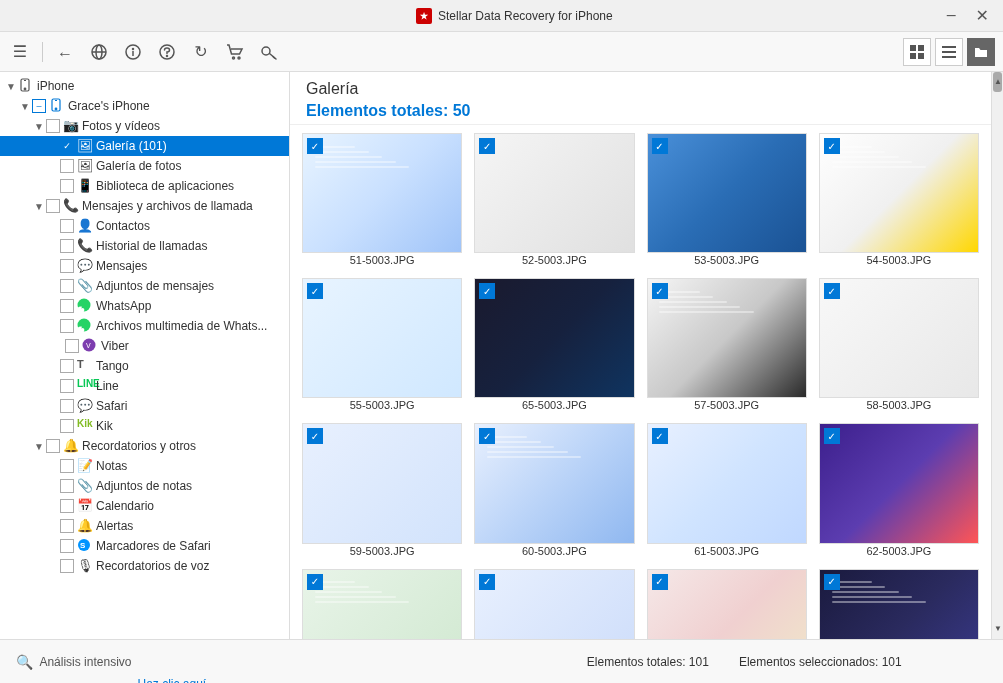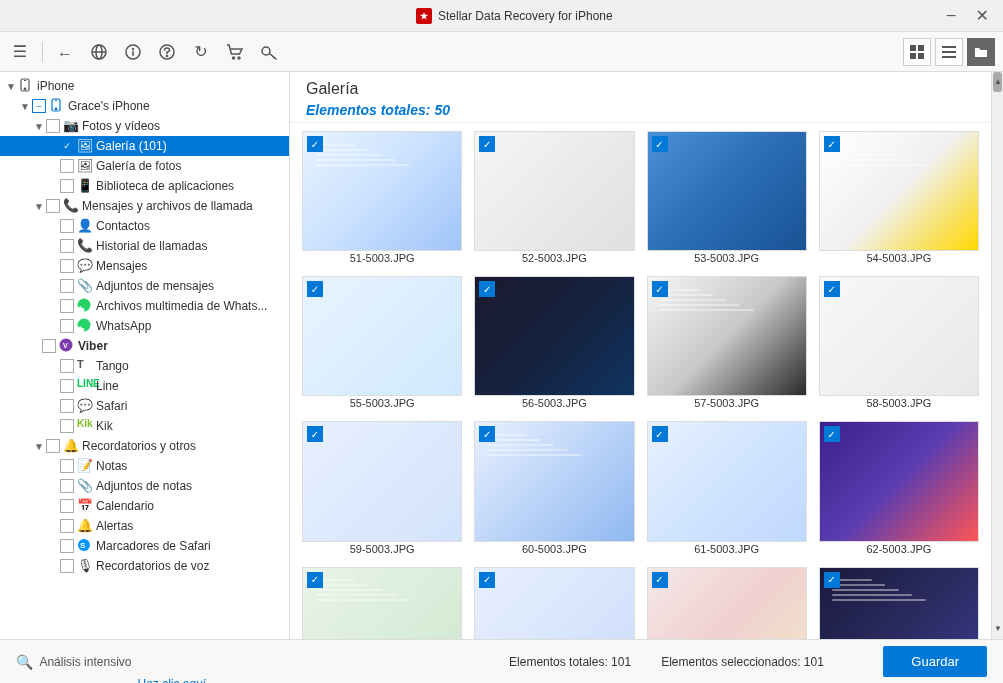--- a/index.html
+++ b/index.html
@@ -132,23 +132,22 @@
       font-weight: normal;
       color: #333;
       margin-bottom: 4px;
     }
     .section-label {
       font-size: 12px;
       color: #555;
       font-weight: 600;
     }
     .section-count {
-      font-size: 14px;
+      font-size: 16px;
       color: #555;
-      font-style: italic;
     }
     .section-count span { color: #0078d7; font-weight: 600; }
 
     .gallery-scroll {
       flex: 1;
       overflow-y: scroll;
       padding: 8px 12px;
     }
     .gallery-grid {
       display: grid;
@@ -453,36 +452,36 @@
 
     <div class="tree-item" style="padding-left:46px;">
       <span class="expand-icon"></span>
       <span class="checkbox"></span>
       <span class="node-icon" style="font-size:11px;">
         <svg width="14" height="14" viewBox="0 0 14 14">
           <circle cx="7" cy="7" r="6.5" fill="#25D366"></circle>
           <path d="M4 10.5l1.2-1.8A3.5 3.5 0 107 10.5a3.5 3.5 0 01-1.8-.5L4 10.5z" fill="white"></path>
         </svg>
       </span>
-      <span class="label">Archivos multimedia de Whats...</span>
+      <span class="label">WhatsApp</span>
     </div>
 
     <div class="tree-item" style="padding-left:46px;">
       <span class="expand-icon"></span>
       <span class="checkbox"></span>
       <span class="node-icon" style="font-size:11px;">
         <svg width="14" height="14" viewBox="0 0 14 14">
           <circle cx="7" cy="7" r="6.5" fill="#25D366"></circle>
           <path d="M4 10.5l1.2-1.8A3.5 3.5 0 107 10.5a3.5 3.5 0 01-1.8-.5L4 10.5z" fill="white"></path>
         </svg>
       </span>
-      <span class="label">WhatsApp</span>
-    </div>
-
-    <div class="tree-item" style="padding-left:28px;font-weight:bold;">
+      <span class="label">Archivos multimedia de Whats...</span>
+    </div>
+
+    <div class="tree-item" style="padding-left:51px;">
       <span class="expand-icon"></span>
       <span class="checkbox"></span>
       <span class="node-icon" style="font-size:11px;">
         <svg width="14" height="14" viewBox="0 0 14 14">
           <circle cx="7" cy="7" r="6.5" fill="#7d3daf"></circle>
           <text x="4" y="10" font-size="7" fill="white">V</text>
         </svg>
       </span>
       <span class="label">Viber</span>
     </div>
@@ -632,21 +631,21 @@
               <div class="gallery-checkbox checked">✓</div>
               <div class="thumb-img t5"></div>
             </div>
             <div class="gallery-label">55-5003.JPG</div>
           </div>
           <div class="gallery-item">
             <div class="gallery-thumb">
               <div class="gallery-checkbox checked">✓</div>
               <div class="thumb-img t6"></div>
             </div>
-            <div class="gallery-label">56-5003.JPG</div>
+            <div class="gallery-label">65-5003.JPG</div>
           </div>
           <div class="gallery-item">
             <div class="gallery-thumb">
               <div class="gallery-checkbox checked">✓</div>
               <div class="thumb-img t7">
                 <div class="screen-lines">
                   <div class="screen-line" style="width: 30%;"></div>
                   <div class="screen-line" style="width: 40%;"></div>
                   <div class="screen-line" style="width: 50%;"></div>
                   <div class="screen-line" style="width: 60%;"></div>
@@ -754,16 +753,13 @@
 <div class="statusbar">
   <div class="status-left">
     <span class="status-search-icon">🔍</span>
     <span class="status-text">Análisis intensivo</span>
     <a class="status-link" href="#">Haz clic aquí</a>
   </div>
   <div class="status-center">
     <span>Elementos totales: 101</span>
     <span>Elementos seleccionados: 101</span>
   </div>
-  <div class="status-right">
-    <button class="save-btn">Guardar</button>
-  </div>
 </div>
 
 </body></html>

